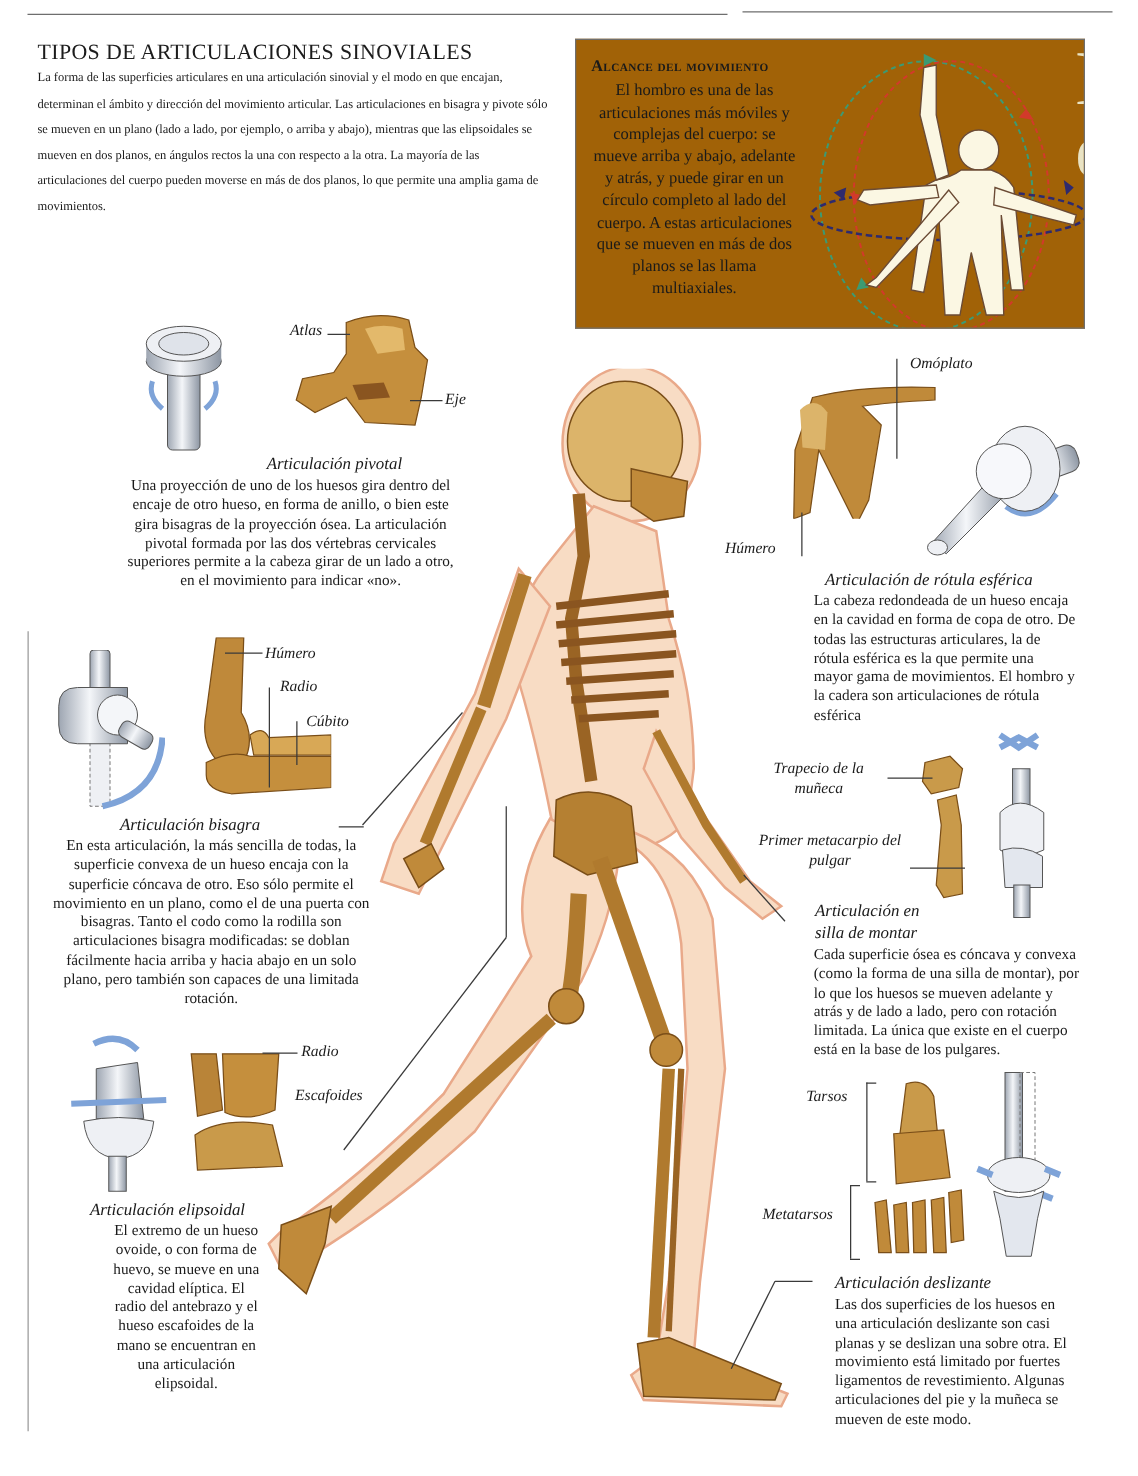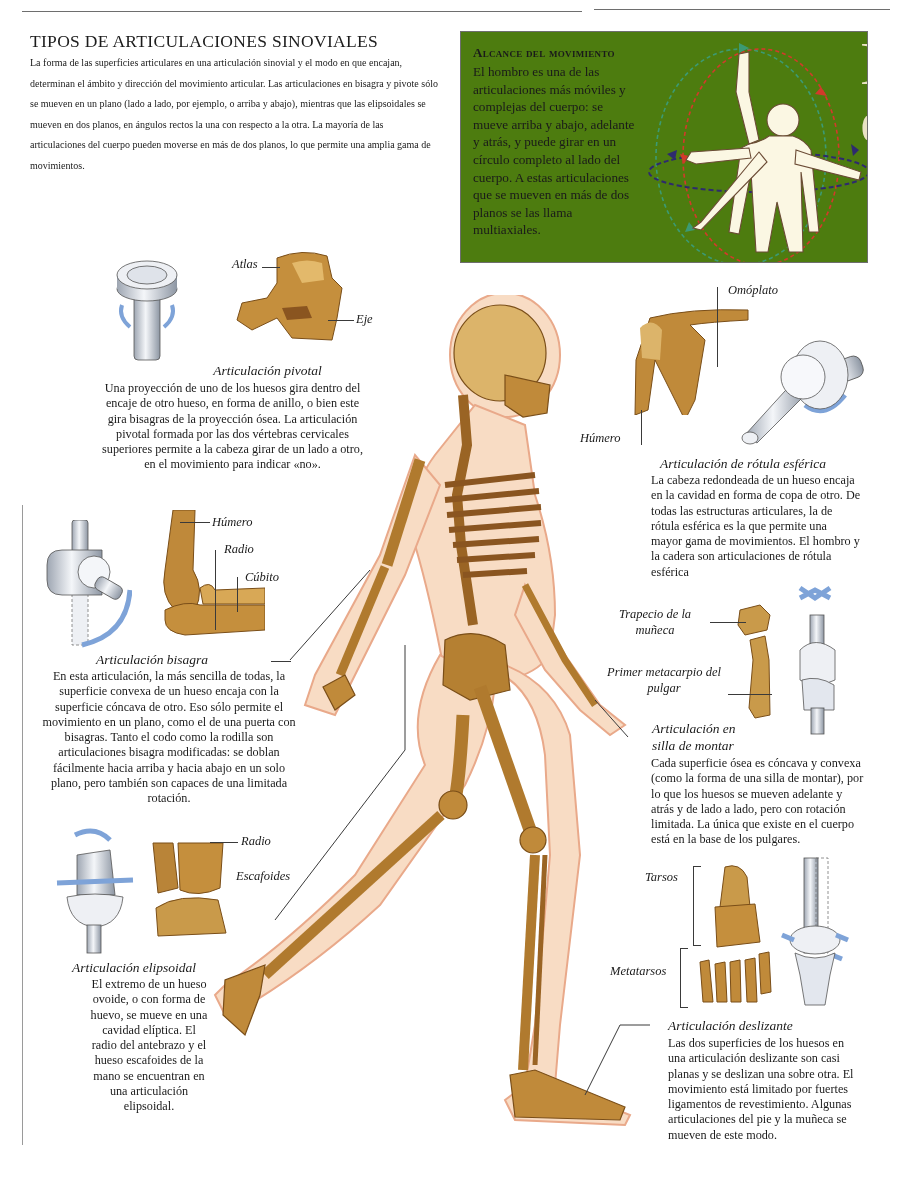--- a/index.html
+++ b/index.html
@@ -6,24 +6,24 @@
   body { width:910px; height:1181px; background:#ffffff; position:relative; overflow:hidden;
          font-family:"Liberation Serif","DejaVu Serif",serif; color:#1a1a1a; }
   .abs { position:absolute; }
   .rule-top-left { left:22px; top:11px; width:560px; height:1px; background:#6e6e6e; }
   .rule-top-right { left:594px; top:9px; width:296px; height:1px; background:#6e6e6e; }
   .rule-left { left:22px; top:505px; width:1px; height:640px; background:#9a9a9a; }
 
   .main-title { left:30px; top:31px; font-size:17.5px; letter-spacing:0.3px; color:#1c1c1c; }
   .intro { left:30px; top:53px; width:410px; font-size:10px; line-height:20.6px; }
 
-  .box { left:460px; top:31px; width:406px; height:230px; background:#4d7c0f; border:1.5px solid #6e6e6e; overflow:hidden; }
+  .box { left:460px; top:31px; width:406px; height:230px; background:#a16207; border:1.5px solid #6e6e6e; overflow:hidden; }
   .box-bg-letters { position:absolute; right:-40px; top:2px; font-size:62px; color:#e9e3c4; line-height:58px; letter-spacing:2px; }
   .box-title { left:12px; top:13px; font-size:13px; font-variant:small-caps; font-weight:bold; letter-spacing:0.3px; }
-  .box-text { left:12px; top:31px; width:165px; font-size:13.2px; line-height:17.6px; }
+  .box-text { left:12px; top:31px; width:165px; font-size:13.2px; line-height:17.6px;text-align:center; }
   .box-fig { left:170px; top:0; width:236px; height:230px; }
 
   .caption-title { font-style:italic; font-size:13.5px; }
   .body-text { font-size:12.2px; line-height:15.3px; }
   .label { font-style:italic; font-size:12.5px; }
   .leader { position:absolute; background:#3a3a3a; height:1px; }
   .vleader { position:absolute; background:#3a3a3a; width:1px; }
 
   .right { text-align:center; }
 </style>

